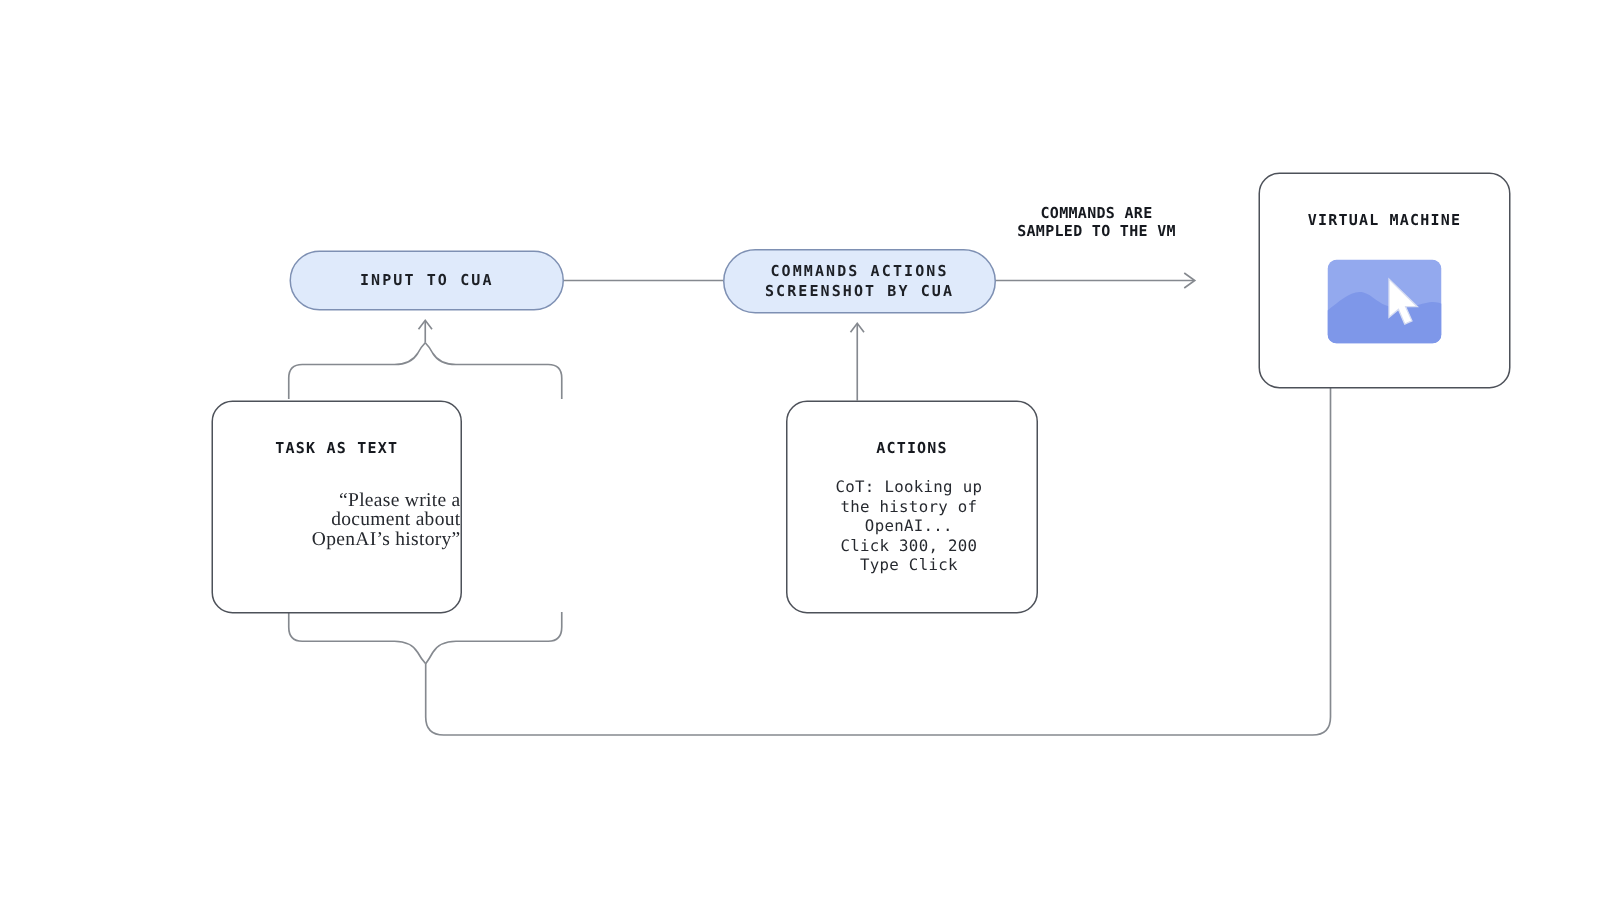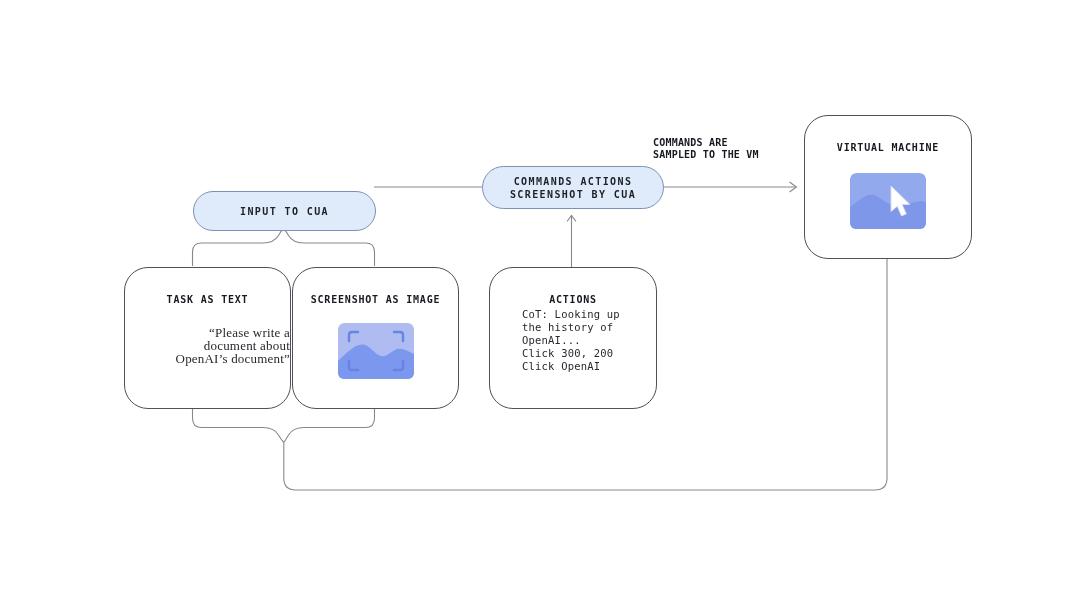--- a/index.html
+++ b/index.html
@@ -7,43 +7,43 @@
     position:relative;width:1080px;height:608px;background:#ffffff;overflow:hidden;
     font-family:"DejaVu Sans Mono","Liberation Mono",monospace;color:#1d2026;
   }
   .wires{position:absolute;left:0;top:0;width:1080px;height:608px;}
   .wires path{fill:none;stroke:#85898f;stroke-width:1.1;}
   .pill{
     position:absolute;background:#dfeafb;border:1px solid #7e90b3;border-radius:22px;
     display:flex;flex-direction:column;align-items:center;justify-content:center;
     font-weight:bold;font-size:10px;letter-spacing:1.4px;line-height:13px;color:#1d2026;
   }
-  .pill-input{left:193px;top:167px;width:181px;height:38px;margin-top:24px;}
+  .pill-input{left:193px;top:167px;width:181px;height:38px;}
   .pill-sampled{left:482px;top:166px;width:180px;height:41px;}
   .node{
-    position:absolute;background:#ffffff;border:1.2px solid #4d5159;border-radius:24px;
+    position:absolute;background:#ffffff;border:1.2px solid #4d5159;border-radius:14px;margin-left:35px;
   }
   .node .title{
     position:absolute;left:0;right:0;top:26px;text-align:center;
     font-weight:bold;font-size:10px;letter-spacing:0.8px;color:#16191f;
   }
   .box-vm{left:804px;top:115px;width:166px;height:142px;}
-  .box-task{left:124px;top:267px;width:165px;height:140px;}
+  .box-task{left:106px;top:267px;width:165px;height:140px;}
   .box-screenshot{left:292px;top:267px;width:165px;height:140px;}
   .box-actions{left:489px;top:267px;width:166px;height:140px;text-decoration:underline;}
   .body-center{
     position:absolute;left:0;right:0;top:58px;text-align:right;
     font-size:13px;letter-spacing:0.2px;line-height:13px;color:#26292f;font-family:Liberation Serif, serif;
   }
   .body-left{
-    position:absolute;left:32px;top:40px;text-align:left;
+    position:absolute;left:32px;top:51px;text-align:center;
     font-size:10.5px;letter-spacing:0.2px;line-height:13px;color:#26292f;
   }
   .vm-arrow-label{
-    position:absolute;left:653px;top:137px;width:156px;text-align:left;
+    position:absolute;left:653px;top:137px;width:156px;text-align:center;
     font-weight:bold;font-size:10px;letter-spacing:0.2px;line-height:12px;color:#16191f;
   }
   .thumb{position:absolute;width:76px;height:56px;}
   .thumb-vm{left:45px;top:57px;}
   .thumb-ss{left:45px;top:55px;}
 </style>
 </head>
 <body>
 
 <div class="canvas">
@@ -97,49 +97,29 @@
         <path fill="#ffffff" stroke="#d7ddf2" stroke-width="0.6" transform="translate(41,13) scale(1.5)" d="M0 0 L0 17 L4.2 13.5 L7 20 L10.2 18.6 L7.4 12.3 L12.6 12.3 Z"></path>
       </g>
     </svg>
   </div>
 
   <div class="node box-task">
     <div class="title">TASK AS TEXT</div>
     <div class="body-center">
       <div>“Please write a</div>
       <div>document about</div>
-      <div>OpenAI’s document”</div>
+      <div>OpenAI’s history”</div>
     </div>
   </div>
 
-  <div class="node box-screenshot">
-    <div class="title">SCREENSHOT AS IMAGE</div>
-    <svg class="thumb thumb-ss" viewBox="0 0 76 56">
-      <defs>
-          <clipPath id="ssClip">
-            <rect x="0" y="0" width="76" height="56" rx="6"></rect>
-          </clipPath>
-        </defs>
-      <g clip-path="url(#ssClip)">
-        <rect width="76" height="56" rx="6" fill="#aebcf2"></rect>
-        <path fill="#7b97ee" d="M0 38 C8 31 16 21 25 21.5 C32 22 36 31 43 33 C49 34.5 54 27.5 59 26 C65 24.5 71 29 76 31 L76 56 L0 56 Z"></path>
-        <g fill="none" stroke="#6884e0" stroke-width="2.4" stroke-linecap="round">
-          <path d="M11 18 L11 12 Q11 9 14 9 L20 9"></path>
-          <path d="M56 9 L62 9 Q65 9 65 12 L65 18"></path>
-          <path d="M65 38 L65 44 Q65 47 62 47 L56 47"></path>
-          <path d="M20 47 L14 47 Q11 47 11 44 L11 38"></path>
-        </g>
-      </g>
-    </svg>
-  </div>
 
   <div class="node box-actions">
     <div class="title">ACTIONS</div>
     <div class="body-left">
       <div>CoT: Looking up</div>
       <div>the history of</div>
       <div>OpenAI...</div>
       <div>Click 300, 200</div>
-      <div>Click OpenAI</div>
+      <div>Type Click</div>
     </div>
   </div>
 
 </div>
 
 </body></html>

